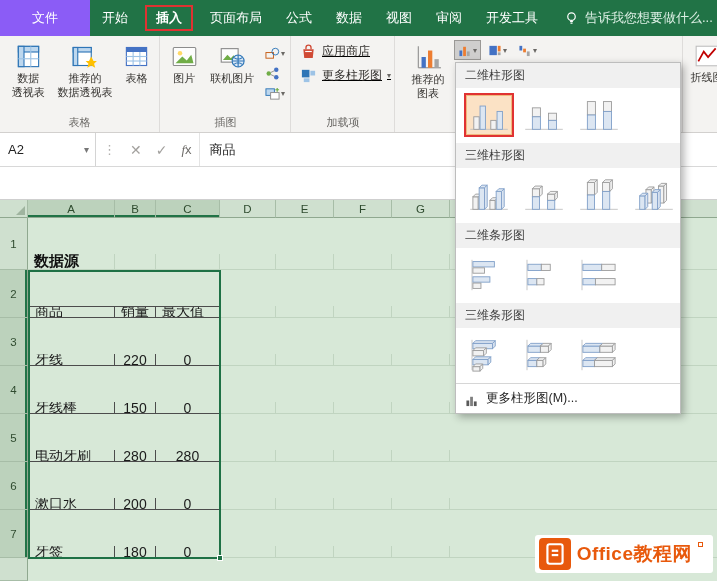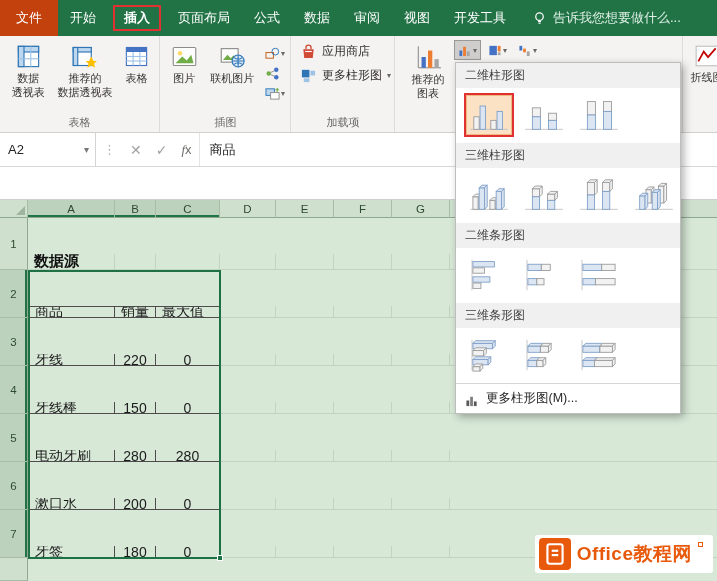--- a/index.html
+++ b/index.html
@@ -4,21 +4,21 @@
 <style>
   html,body{margin:0;padding:0;background:#fff;}
   *{box-sizing:border-box;}
   #app{position:relative;width:717px;height:581px;overflow:hidden;
        font-family:"Liberation Sans","DejaVu Sans",sans-serif;background:#d7e8d7;}
 
   
   .tabbar{position:absolute;top:0;left:0;width:717px;height:36px;background:#217346;display:flex;align-items:stretch;}
   .tabstrip{display:flex;align-items:stretch;}
   .tab{display:flex;align-items:center;padding:0 12px;color:#fff;font-size:13px;cursor:default;white-space:nowrap;}
-  .tab.file-tab{background:#c2410c;padding:0 16px;}
+  .tab.file-tab{background:#8b5cf6;padding:0 32px;}
   .tab.active{font-weight:bold;}
   .tab .annot{border:2px solid #e03232;padding:2px 9px;margin:0 -7px;}
   .tellme{display:flex;align-items:center;gap:6px;color:#dcefe4;font-size:13px;margin-left:14px;white-space:nowrap;overflow:hidden;}
 
   
   .ribbon{position:absolute;top:36px;left:0;width:717px;height:97px;background:#f4f3f1;border-bottom:1px solid #d2d0ce;}
   .rgroup{position:absolute;top:0;height:96px;border-right:1px solid #dedcda;}
   .glabel{position:absolute;bottom:2px;left:0;right:0;text-align:center;font-size:11px;color:#6a6865;}
   .btnrow{display:flex;align-items:flex-start;padding:4px 3px 0 4px;gap:2px;}
   .bigbtn{display:flex;flex-direction:column;align-items:center;padding-top:3px;font-size:11px;color:#34322f;text-align:center;line-height:1.25;cursor:default;}
@@ -103,24 +103,24 @@
         <div class="tab">
           <span>页面布局</span>
         </div>
         <div class="tab">
           <span>公式</span>
         </div>
         <div class="tab">
           <span>数据</span>
         </div>
         <div class="tab">
+          <span>视图</span>
+        </div>
+        <div class="tab">
           <span>审阅</span>
-        </div>
-        <div class="tab">
-          <span>视图</span>
         </div>
         <div class="tab">
           <span>开发工具</span>
         </div>
       </div>
     <div class="tellme">
       <svg viewBox="0 0 16 16" width="15" height="15">
         <circle cx="8" cy="6" r="4" fill="none" stroke="#fff" stroke-width="1.3"></circle>
         <path d="M6.5 11 h3 M6.9 13 h2.2" stroke="#fff" stroke-width="1.3" fill="none"></path>
       </svg>
@@ -209,21 +209,21 @@
               <rect x="6" y="7" width="9" height="7" fill="#fff" stroke="#8c8c8c"></rect>
               <path d="M13 2 v4 M11 4 h4" stroke="#70ad47" stroke-width="1.3"></path>
             </svg>
               <span class="ma">▾</span>
           </div>
         </div>
       </div>
       <div class="glabel">插图</div>
     </div>
 
-    <div class="rgroup" style="left:292px;width:103px;">
+    <div class="rgroup" style="left:292px;width:103px;text-decoration:underline;">
       <div class="addin-row">
         <svg viewBox="0 0 18 18" width="17" height="17">
           <path d="M3.5 6.5 h11 l-1 9.5 h-9 Z" fill="#d04a35"></path>
           <path d="M6.3 6.5 V5 a2.7 2.7 0 0 1 5.4 0 v1.5" stroke="#d04a35" stroke-width="1.4" fill="none"></path>
           <path d="M5.5 9 h7" stroke="#fff" stroke-width="1.2"></path>
         </svg>
         <span>应用商店</span>
       </div>
       <div class="addin-row">
         <svg viewBox="0 0 18 18" width="17" height="17">

